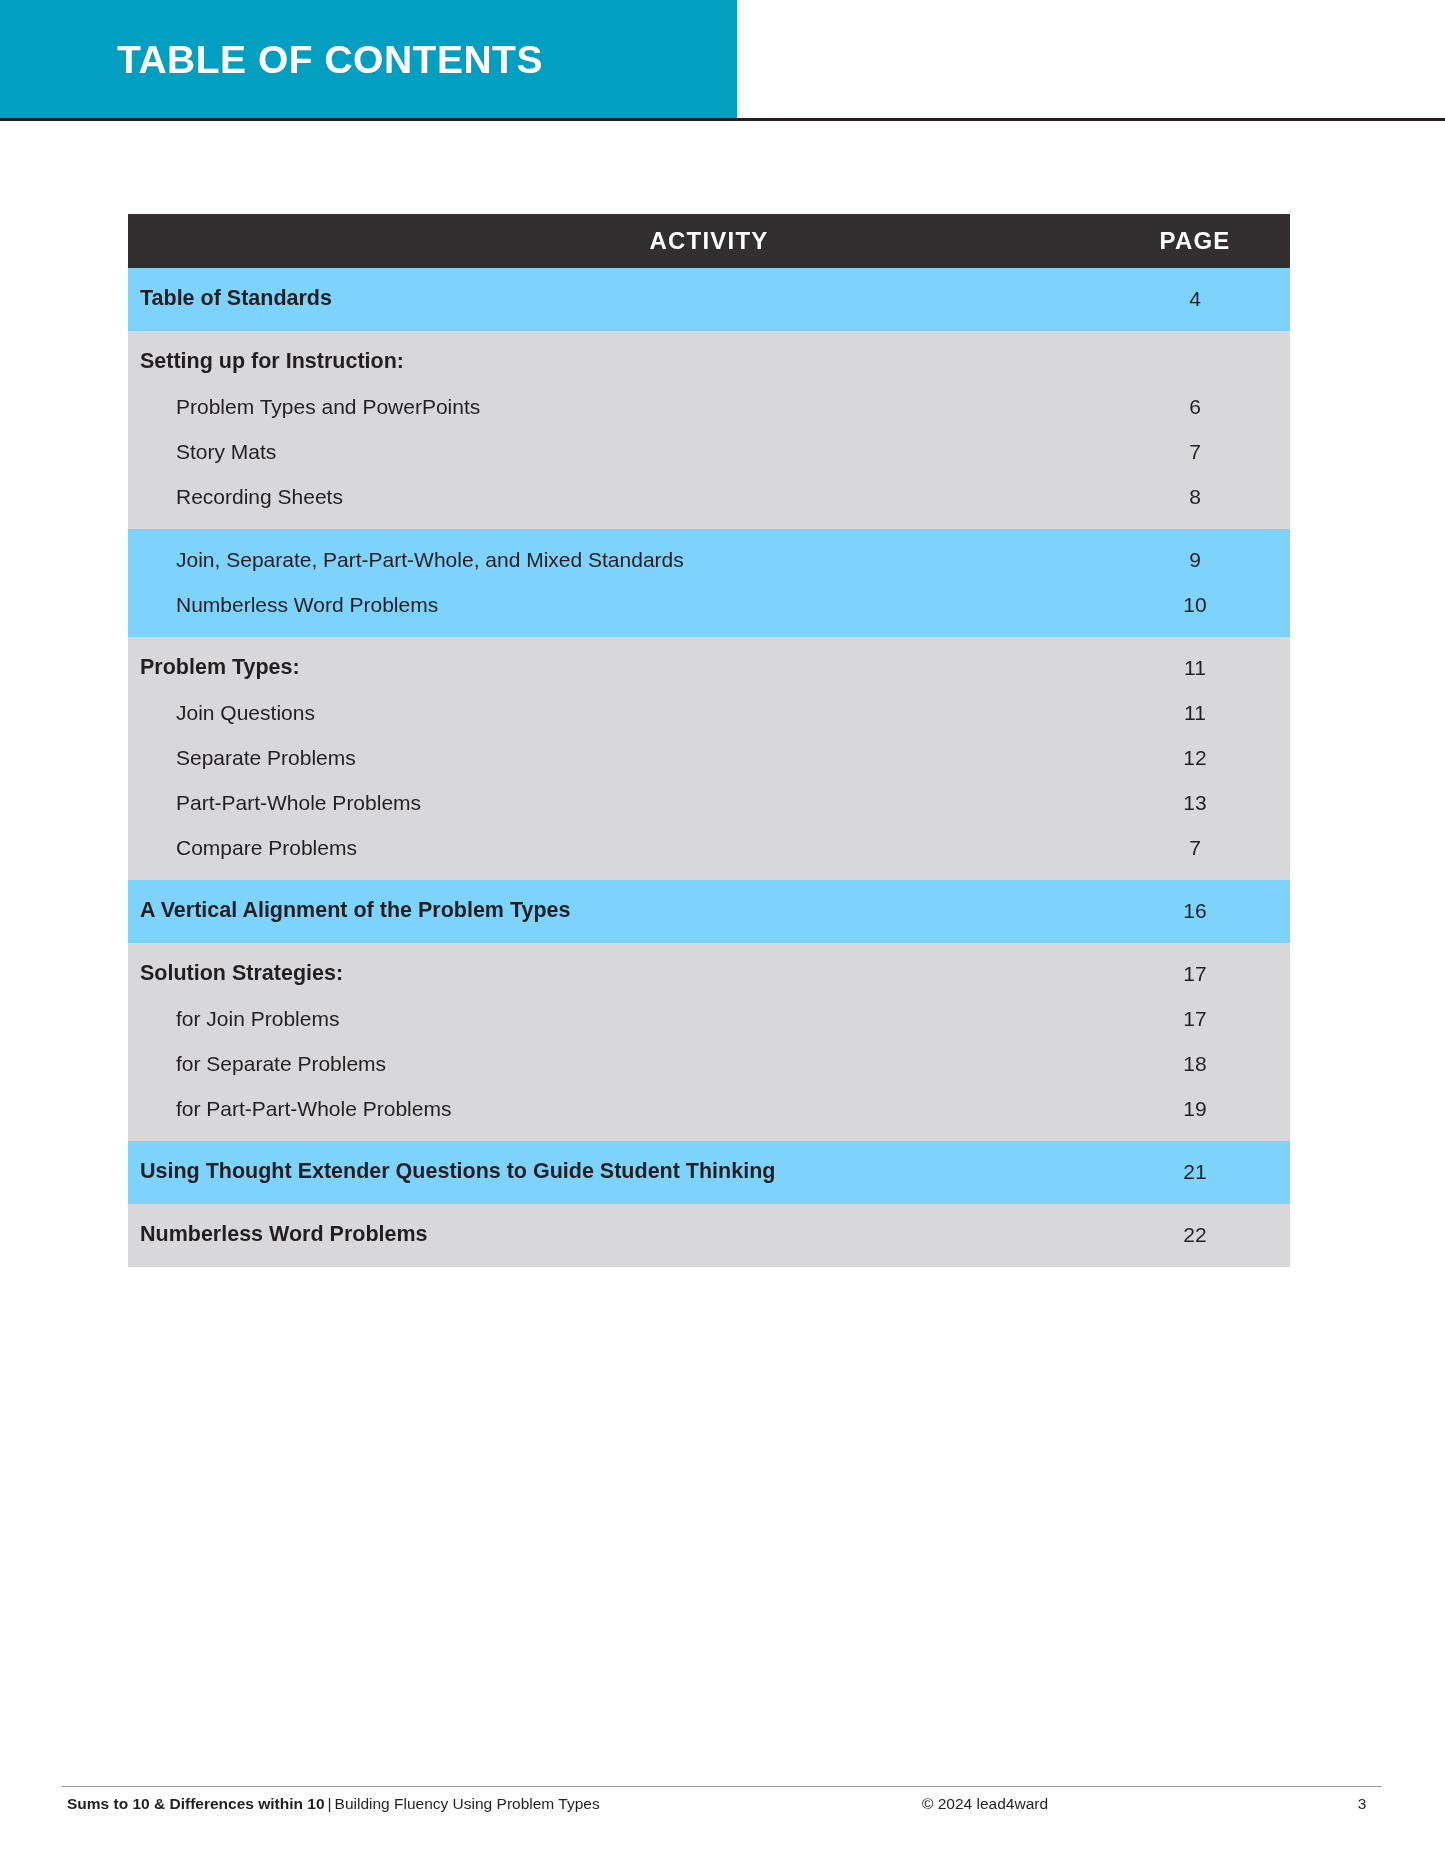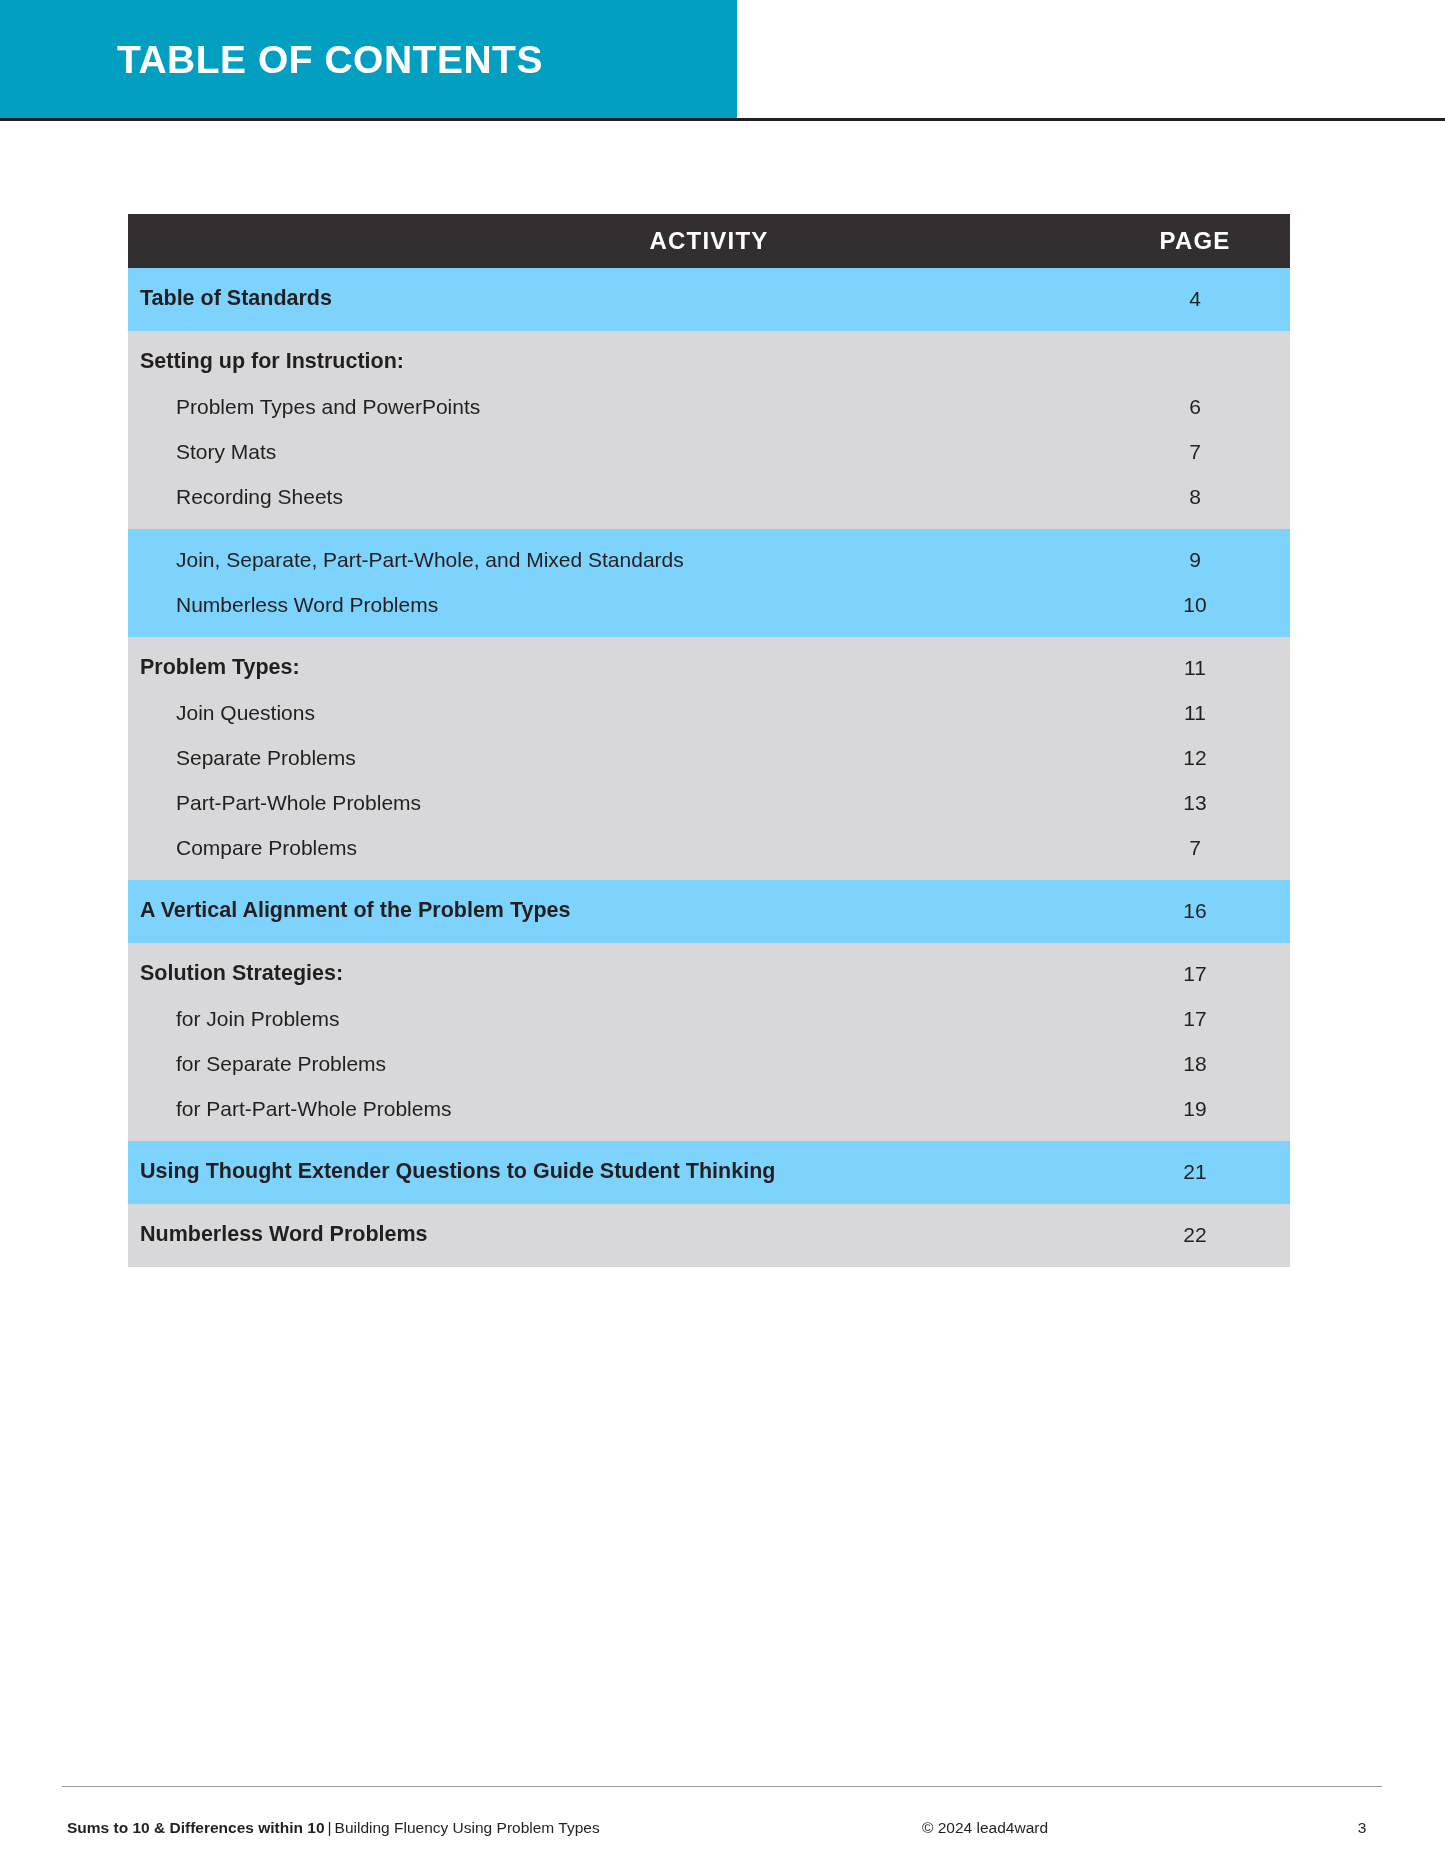--- a/index.html
+++ b/index.html
@@ -133,21 +133,21 @@
     left: 62px;
     top: 1786px;
     width: 1320px;
   }
   #footer-rule {
     width: 100%;
     height: 1px;
     background: #9a9a9a;
   }
   #footer-row {
-    margin-top: 32px;
+    margin-top: 8px;
     position: relative;
     height: 24px;
   }
   #footer-left {
     position: absolute;
     left: 5px;
     top: 0;
     font-size: 15.5px;
     color: #231f20;
     white-space: nowrap;

